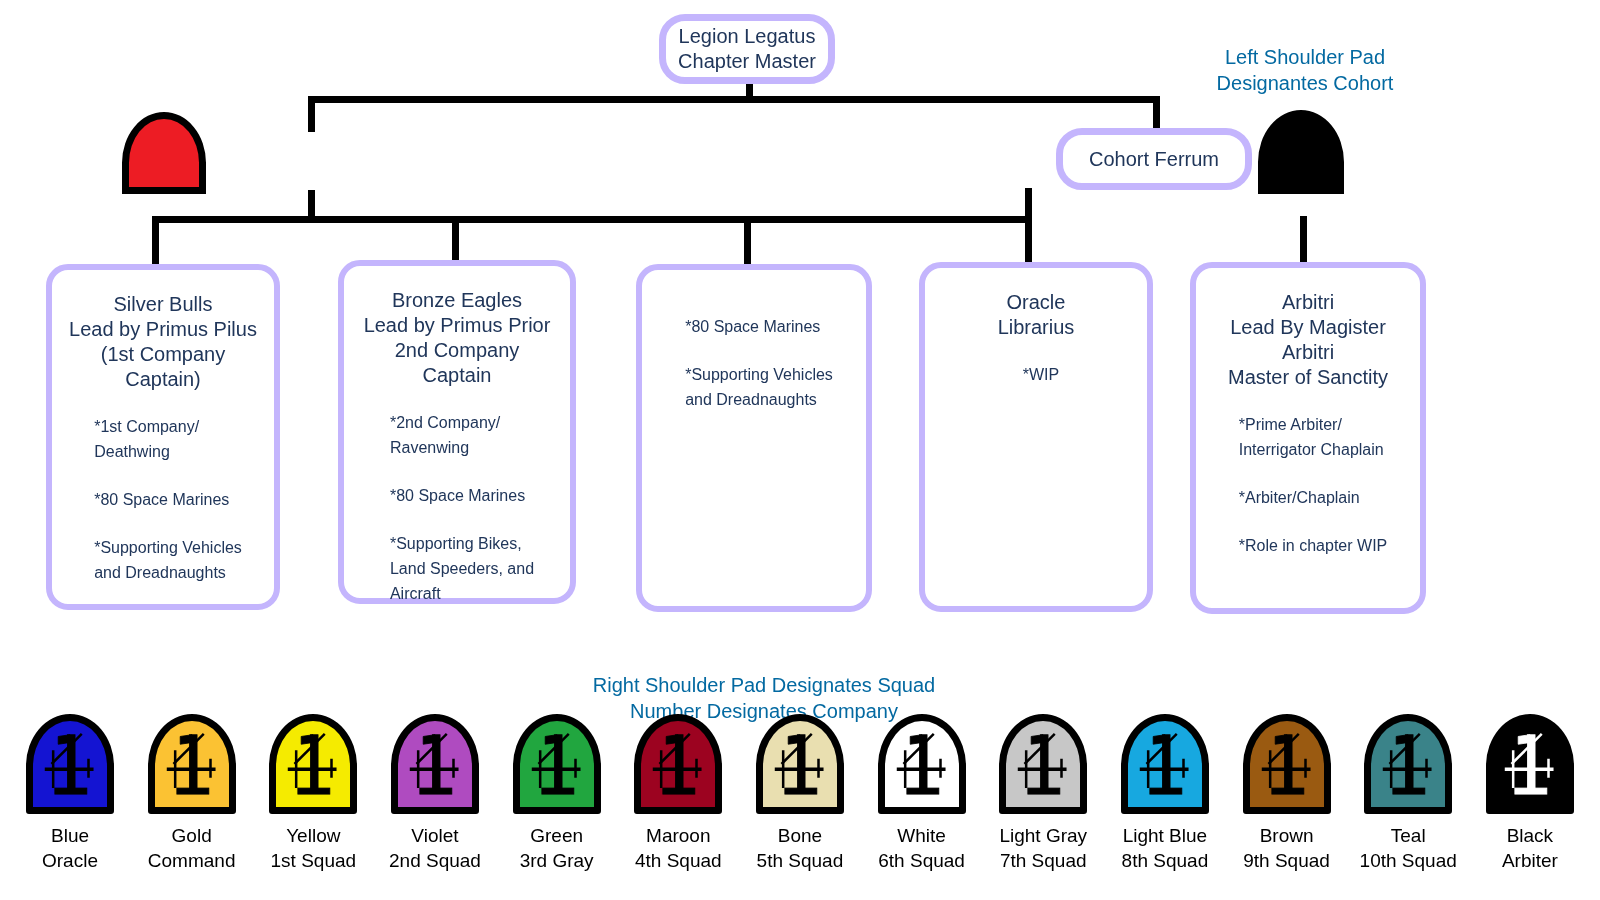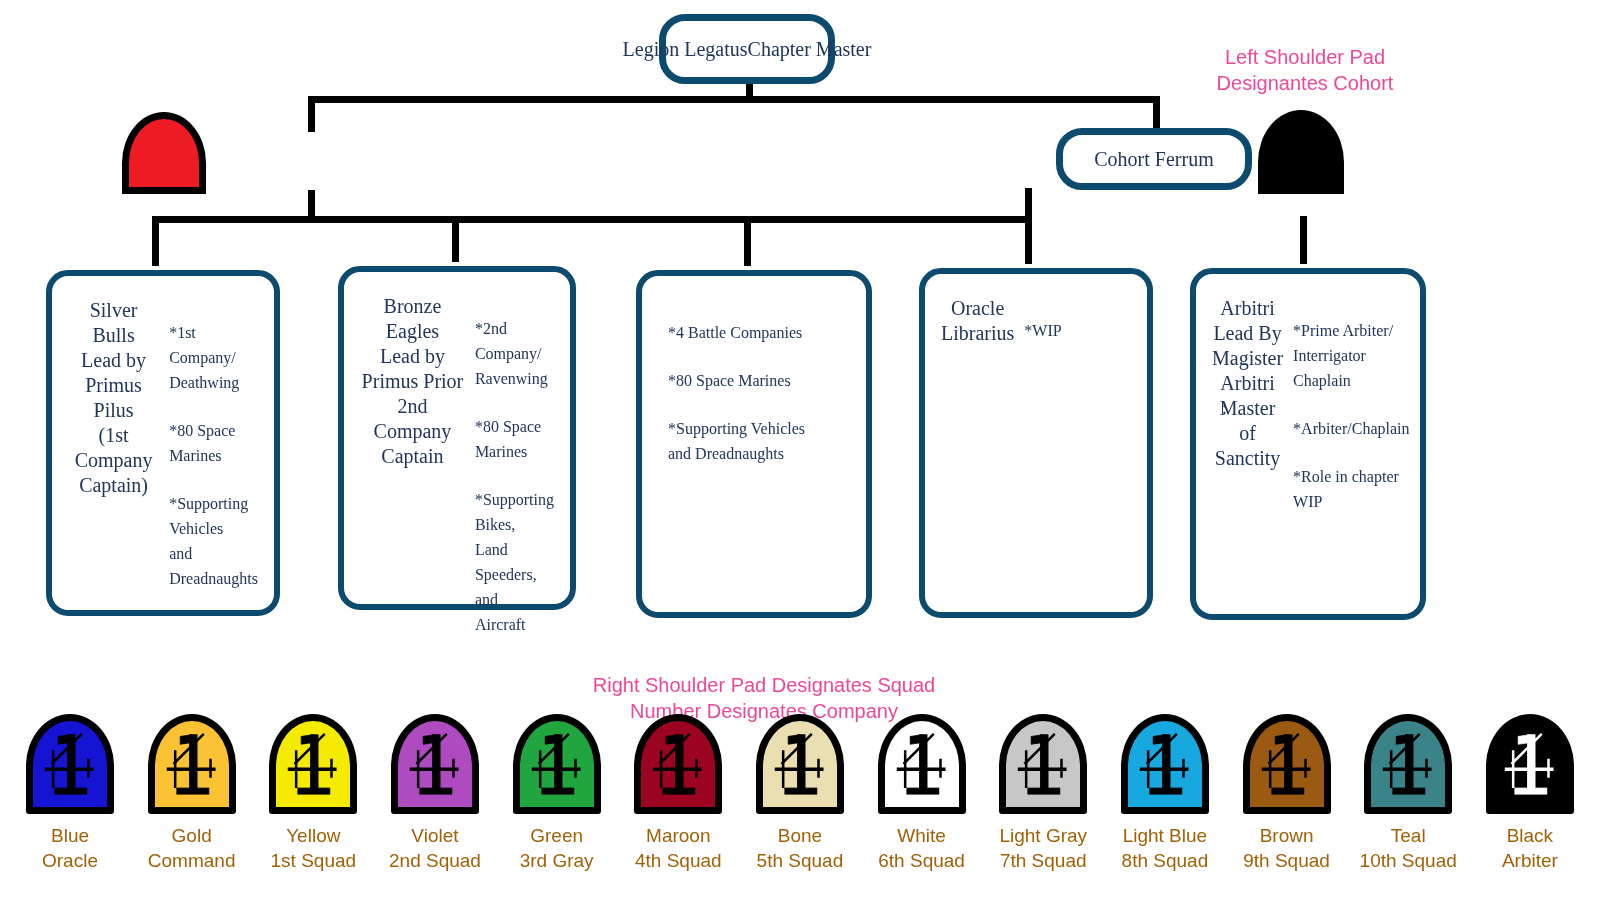--- a/index.html
+++ b/index.html
@@ -24,44 +24,43 @@
   .line {
     position: absolute;
     background: #000000;
   }
 
   
   .rbox {
     position: absolute;
     box-sizing: border-box;
     background: #ffffff;
-    border: 6px solid #0c4a6e;
+    border: 6px solid #c4b5fd;
     border-radius: 22px;
     display: flex;
+    flex-direction: column;
     align-items: center;
     justify-content: flex-start;
     text-align: center;
     color: #20365a;
-    font-family: Liberation Serif, serif;
   }
   .rbox.small {
     border-width: 7px;
     border-radius: 26px;
     justify-content: center;
   }
   .rbox .title-line {
     font-size: 20px;
     line-height: 25px;
     font-weight: 400;
     white-space: nowrap;
   }
   .unit-box {
     padding: 22px 16px 12px 16px;
-    align-items: flex-start;
-    margin-top: 6px;
+    align-items: center;
   }
   .unit-head {
     text-align: center;
     font-size: 20px;
     line-height: 25px;
   }
   .unit-body {
     margin-top: 22px;
     text-align: left;
     font-size: 16px;
@@ -84,21 +83,21 @@
     line-height: 25px;
     color: #20365a;
   }
 
   
   .caption {
     position: absolute;
     text-align: center;
     font-size: 20px;
     line-height: 26px;
-    color: #ec4899;
+    color: #0369a1;
   }
 
   
   .pad-big {
     position: absolute;
     box-sizing: border-box;
   }
   .pad-big .pad-shape {
     width: 100%;
     height: 100%;
@@ -136,21 +135,21 @@
     position: absolute;
     left: 0; top: 0;
     width: 100%;
     height: 100%;
   }
   .pad-label {
     margin-top: 9px;
     text-align: center;
     font-size: 19px;
     line-height: 25px;
-    color: #a16207;
+    color: #000000;
     white-space: nowrap;
   }
 </style>
 </head>
 <body>
 
 <div id="stage">
 
   <div class="line" style="left:746px; top:80px;  width:7px;  height:22px;"></div>
   <div class="line" style="left:308px; top:96px;  width:852px; height:7px;"></div>
@@ -228,23 +227,20 @@
       <div class="para">
         <div>*Supporting Bikes,</div>
         <div>Land Speeders, and</div>
         <div>Aircraft</div>
       </div>
     </div>
   </div>
 
   <div class="rbox unit-box" style="left:636px; top:264px; width:236px; height:348px;">
     <div class="unit-body">
-      <div class="para">
-        <div>*4 Battle Companies</div>
-      </div>
       <div class="para">
         <div>*80 Space Marines</div>
       </div>
       <div class="para">
         <div>*Supporting Vehicles</div>
         <div>and Dreadnaughts</div>
       </div>
     </div>
   </div>
 

